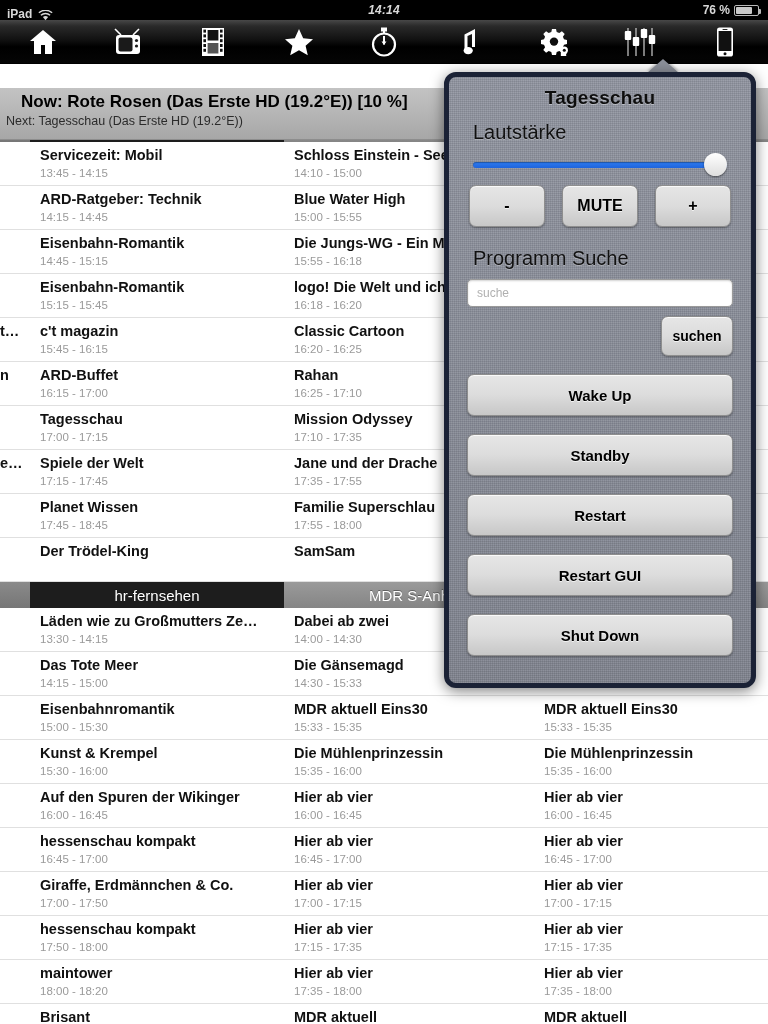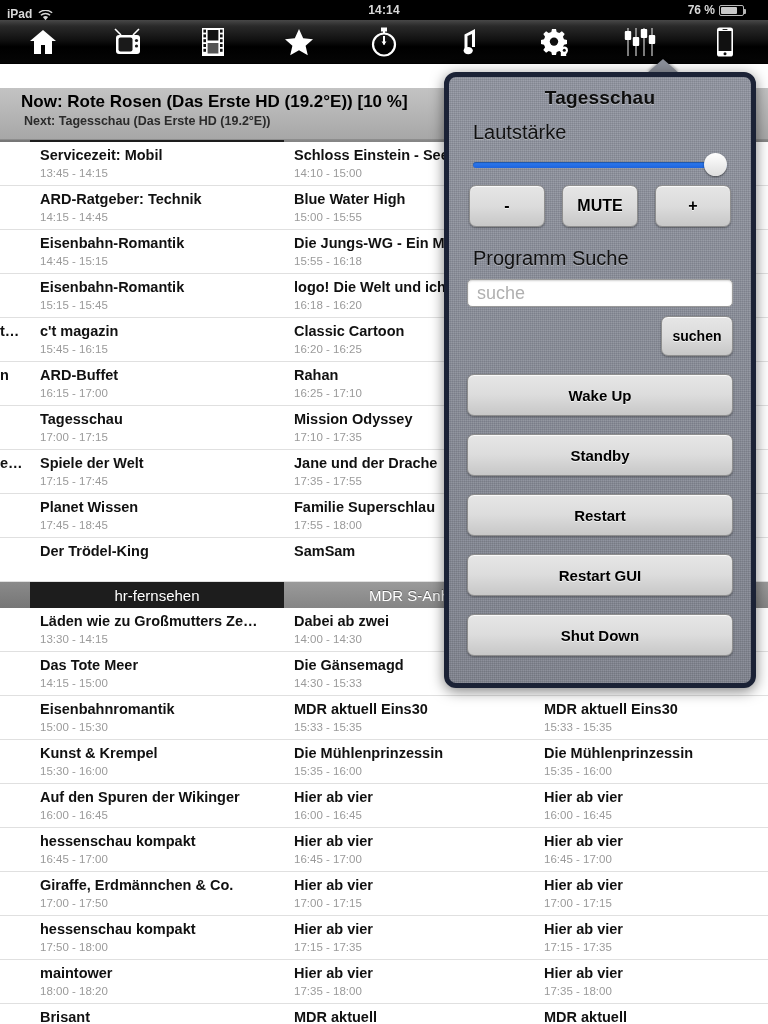--- a/index.html
+++ b/index.html
@@ -26,22 +26,22 @@
     width: 768px; height: 20px;
     background: #000;
     color: #d8d8d8;
     font-size: 12px;
     font-weight: bold;
     display: flex;
     align-items: center;
     z-index: 40;
   }
   .sb-left { display: flex; align-items: center; gap: 6px; padding-left: 7px; width: 200px; margin-top: 8px; }
-  .sb-center { flex: 1; text-align: center; letter-spacing: 0.2px; }
-  .sb-right { width: 200px; display: flex; align-items: center; justify-content: flex-end; gap: 4px; padding-right: 24px; }
+  .sb-center { flex: 1; text-align: center; letter-spacing: 0.2px; font-style: italic; }
+  .sb-right { width: 200px; display: flex; align-items: center; justify-content: flex-end; gap: 4px; padding-right: 9px; }
   .wifi-ico { display: inline-block; width: 15px; height: 11px; position: relative; top: 1px; }
   .batt {
     width: 25px; height: 11px;
     border: 1px solid #b9b9b9; border-radius: 2px;
     position: relative; display: inline-block;
   }
   .batt::after {
     content: ""; position: absolute; right: -3px; top: 3px;
     width: 2px; height: 5px; background: #b9b9b9; border-radius: 0 1px 1px 0;
   }
@@ -73,24 +73,23 @@
     z-index: 20;
     overflow: hidden;
     margin-top: 24px;
   }
   .now-line {
     padding: 4px 0 0 21px;
     font-size: 17px; font-weight: bold; color: #000;
     white-space: nowrap;
   }
   .next-line {
-    padding: 2px 0 0 24px;
+    padding: 2px 0 0 6px;
     font-size: 12.5px; color: #2b2b2b;
     white-space: nowrap;
-    font-weight: bold;
   }
 
   
   .epg {
     position: absolute; top: 116px; left: 0;
     width: 768px; height: 908px;
     background: #ec4899;
     overflow: hidden;
     z-index: 10;
   }
@@ -225,21 +224,21 @@
   .btn.wide { width: 100%; height: 42px; margin-top: 18px; font-size: 15px; }
   .btn.search { width: 72px; height: 40px; font-size: 14px; }
 
   .search-label { margin-top: 20px; }
   .search-input {
     width: 100%; height: 28px;
     border-radius: 5px;
     border: 1px solid #9a9a9a;
     background: #ffffff;
     padding: 0 9px;
-    font-size: 18px;
+    font-size: 12px;
     color: #333;
     font-family: "Liberation Sans", sans-serif;
     box-shadow: inset 0 1px 2px rgba(0,0,0,0.18);
     margin: 0 0 0 0;
   }
   .search-input::placeholder { color: #b0b0b0; }
   .search-row {
     display: flex; justify-content: flex-end;
     margin-top: 9px;
   }

